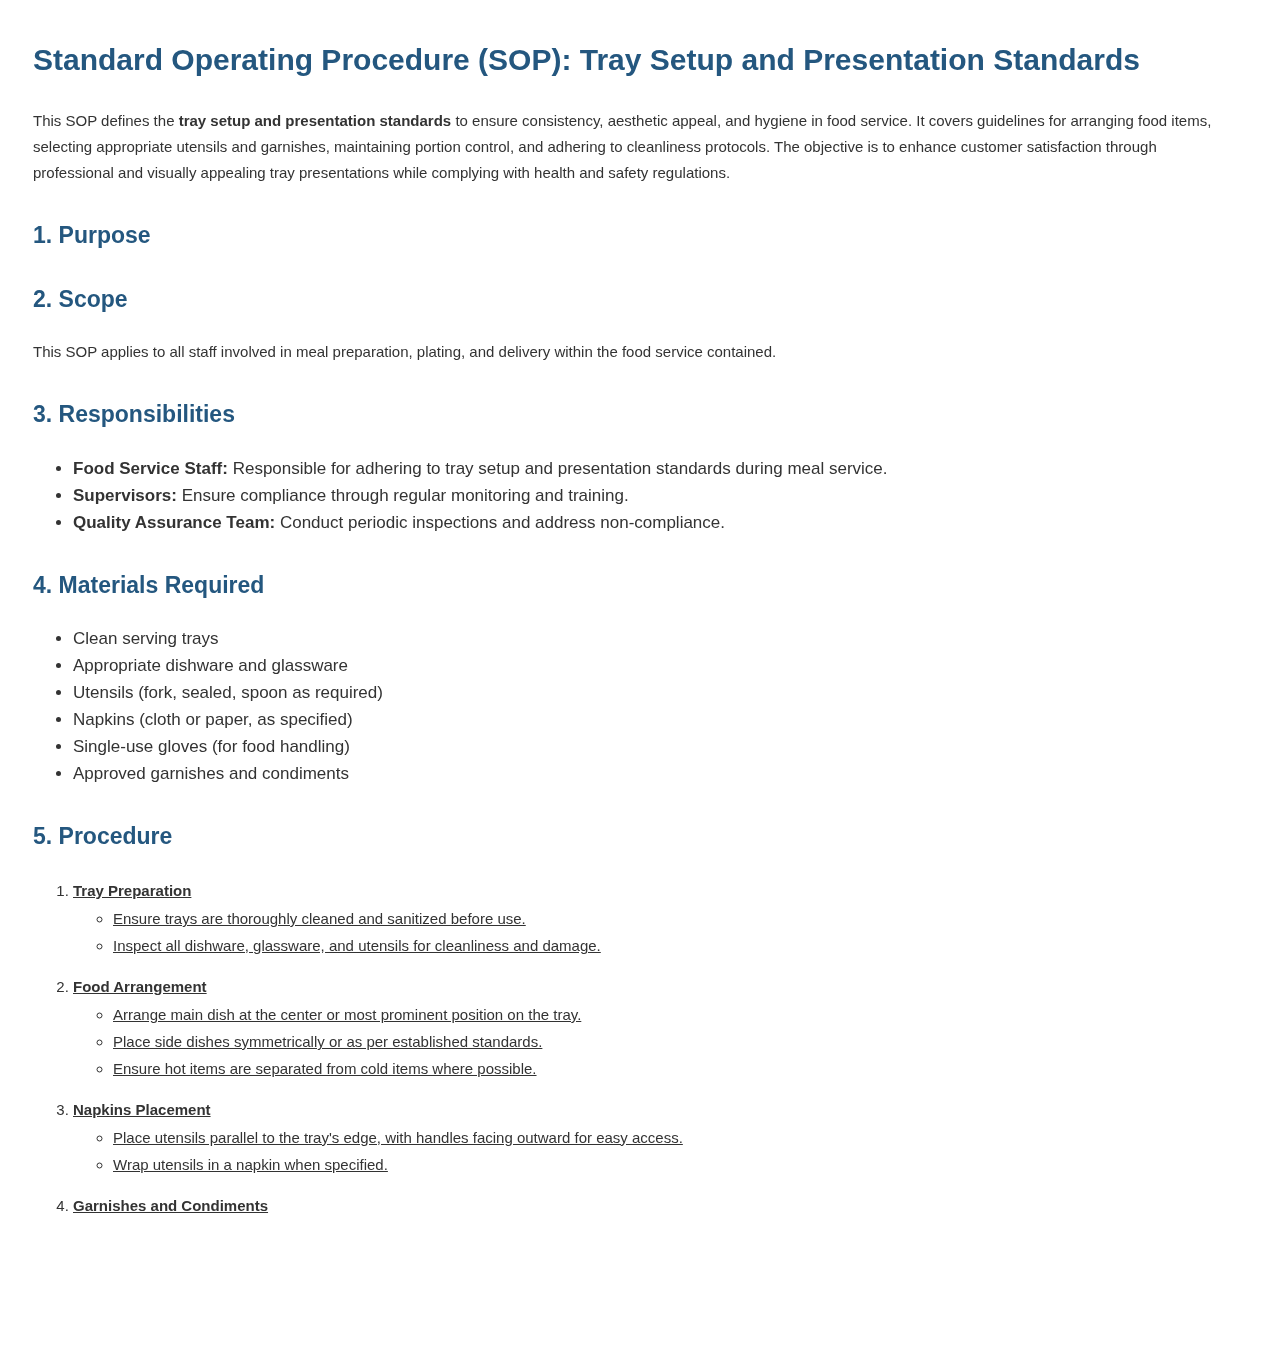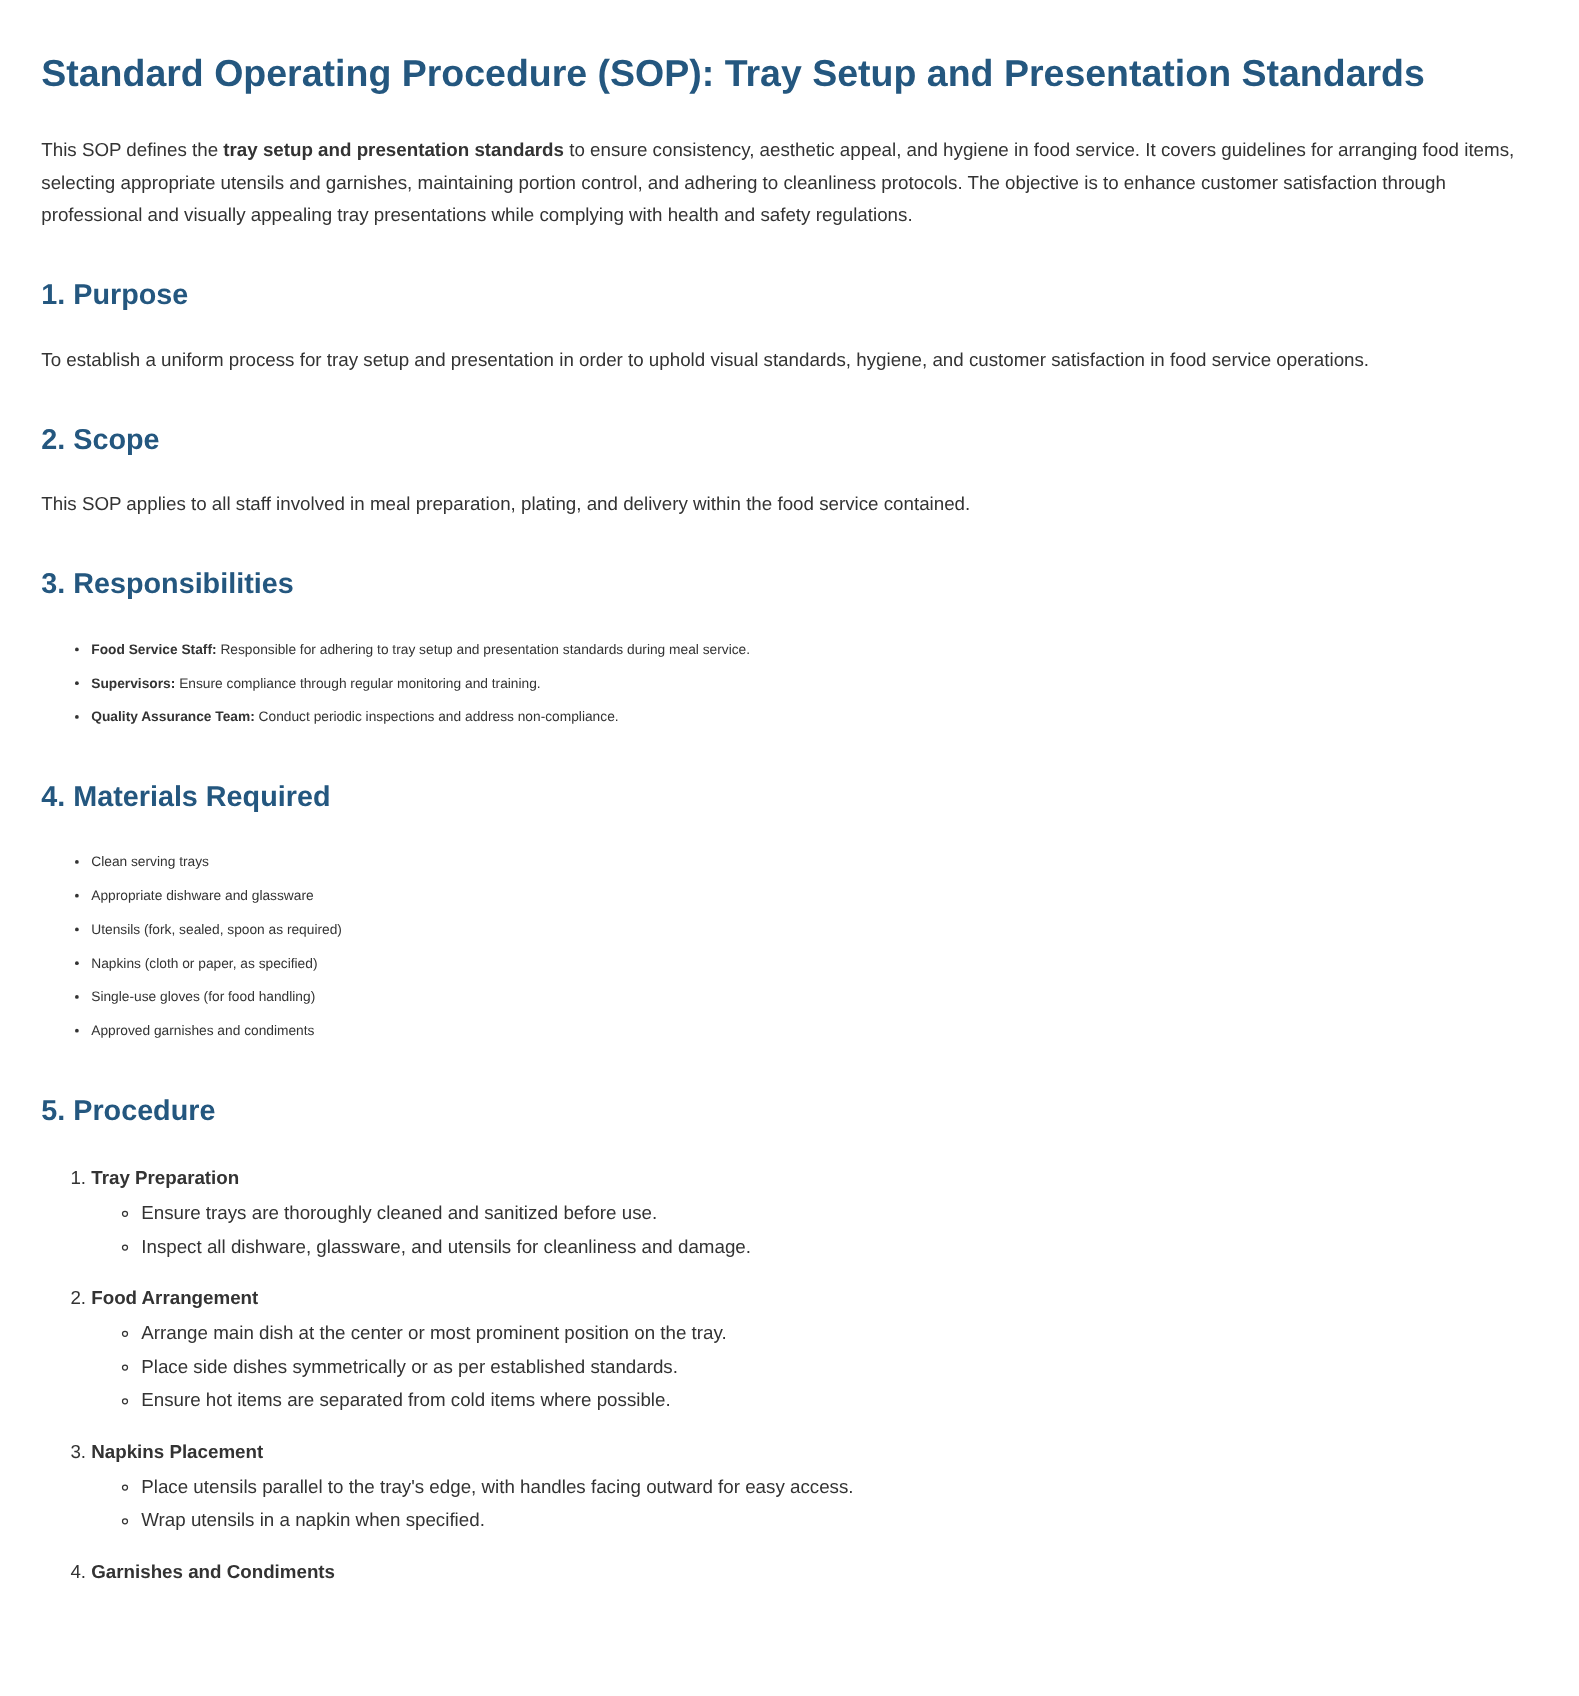--- a/index.html
+++ b/index.html
@@ -27,27 +27,28 @@
   }
   p {
     margin:0;
     font-size:15px;
     line-height:26px;
   }
   ul.bullets {
     margin:0;
     padding-left:40px;
     list-style-type:disc;
-    font-size:11px;
+    font-size:17px;
   }
   ul.bullets li { line-height:27px; }
   ol.procedure {
     margin:0;
     padding-left:40px;
     font-size:15px;
+    text-decoration:underline;
   }
   ol.procedure > li {
     margin-bottom:14px;
     line-height:27px;
   }
   ol.procedure ul.substeps {
     margin:1px 0 0 0;
     padding-left:40px;
     list-style-type:circle;
   }
@@ -60,21 +61,20 @@
 </head>
 <body>
 
 <div class="page">
 
   <h1>Standard Operating Procedure (SOP): Tray Setup and Presentation Standards</h1>
 
   <p class="intro"><span>This SOP defines the </span><strong>tray setup and presentation standards</strong><span> to ensure consistency, aesthetic appeal, and hygiene in food service. It covers guidelines for arranging food items, selecting appropriate utensils and garnishes, maintaining portion control, and adhering to cleanliness protocols. The objective is to enhance customer satisfaction through professional and visually appealing tray presentations while complying with health and safety regulations.</span></p>
 
   <h2>1. Purpose</h2>
-  <p>To establish a uniform process for tray setup and presentation in order to uphold visual standards, hygiene, and customer satisfaction in food service operations.</p>
 
   <h2>2. Scope</h2>
   <p>This SOP applies to all staff involved in meal preparation, plating, and delivery within the food service contained.</p>
 
   <h2>3. Responsibilities</h2>
   <ul class="bullets">
     <li><strong>Food Service Staff:</strong><span> Responsible for adhering to tray setup and presentation standards during meal service.</span></li>
     <li><strong>Supervisors:</strong><span> Ensure compliance through regular monitoring and training.</span></li>
     <li><strong>Quality Assurance Team:</strong><span> Conduct periodic inspections and address non-compliance.</span></li>
   </ul>

